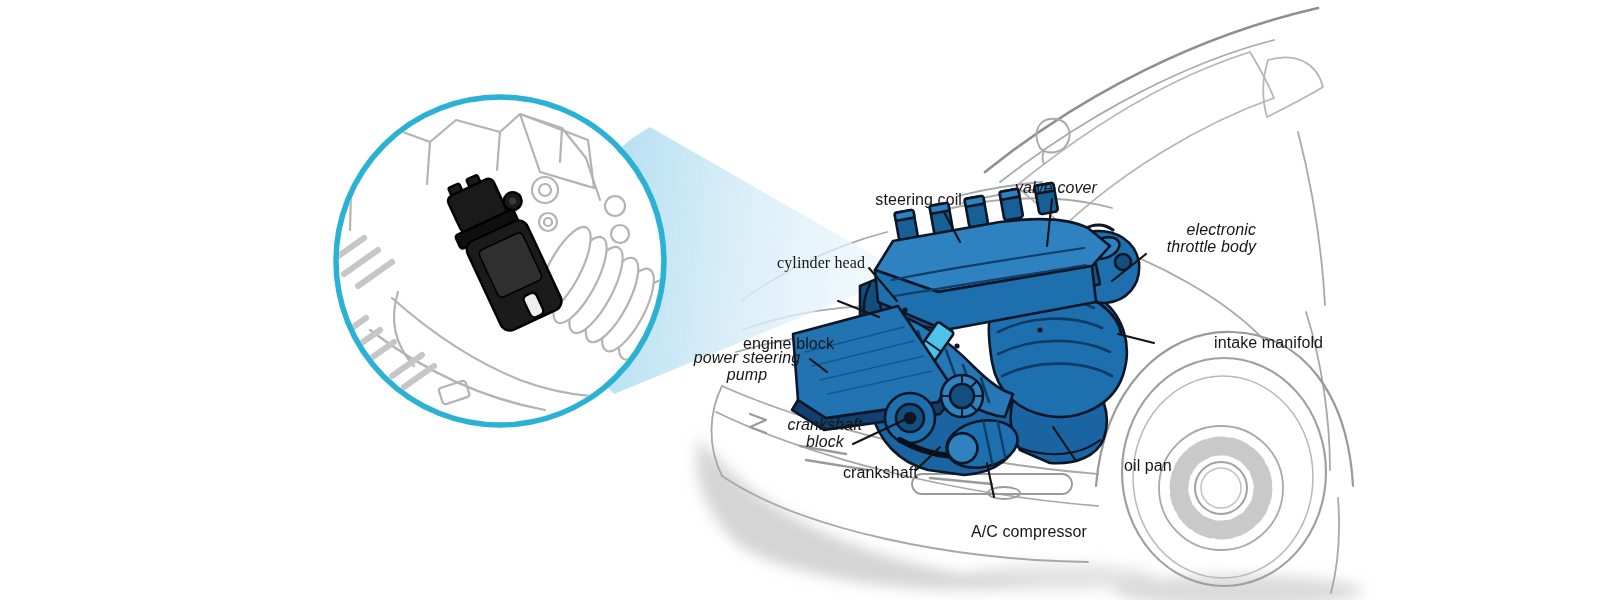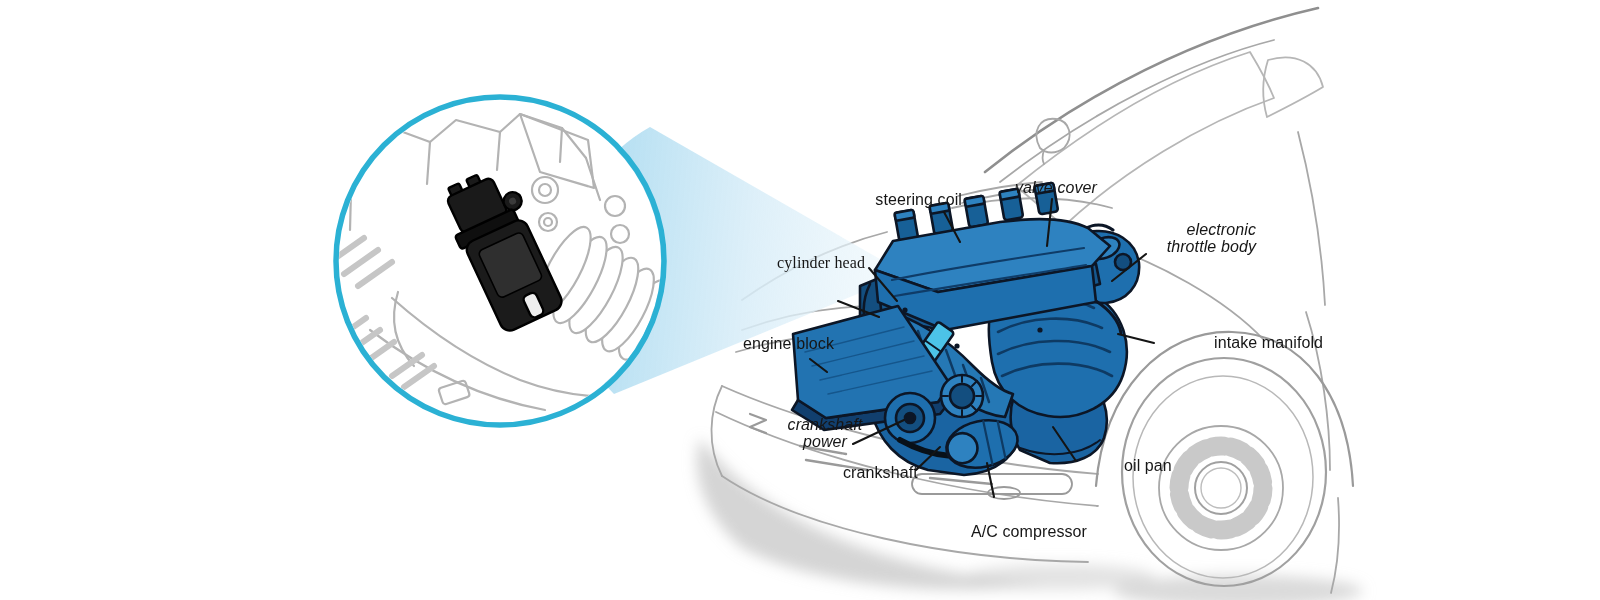--- a/index.html
+++ b/index.html
@@ -266,24 +266,28 @@
   </div>
 
   <div class="label r" style="left:732px;top:291px;width:102px;margin-top:45px;">
     <span>engine block</span>
   </div>
 
   <div class="label l" style="left:1214px;top:335px;width:120px;">
     <span>intake manifold</span>
   </div>
 
+  <div class="label c two" style="left:688px;top:350px;width:118px;">
+    <span>power steering</span><br>
+    <span>pump</span>
+  </div>
 
   <div class="label c two" style="left:779px;top:417px;width:92px;">
     <span>crankshaft</span><br>
-    <span>power</span>
+    <span>block</span>
   </div>
 
   <div class="label l" style="left:843px;top:465px;width:90px;">
     <span>crankshaft</span>
   </div>
 
   <div class="label l" style="left:1080px;top:458px;width:70px;margin-left:44px;">
     <span>oil pan</span>
   </div>
 

